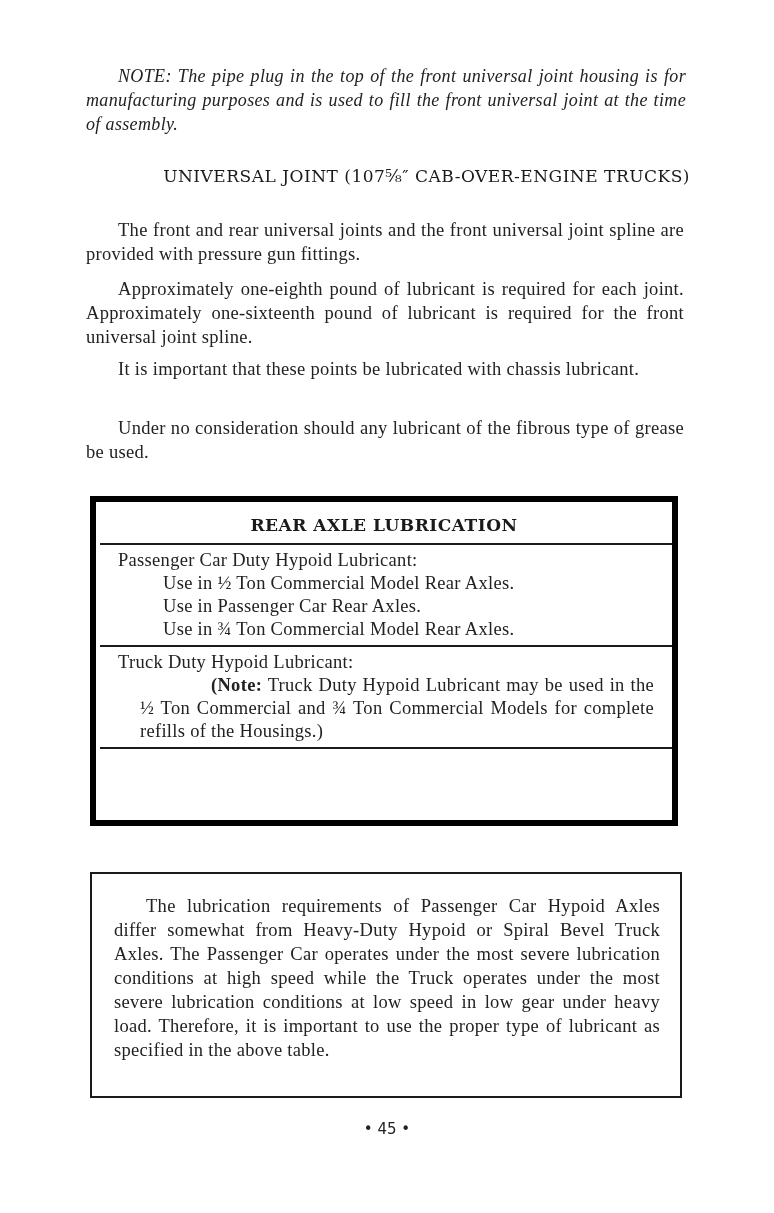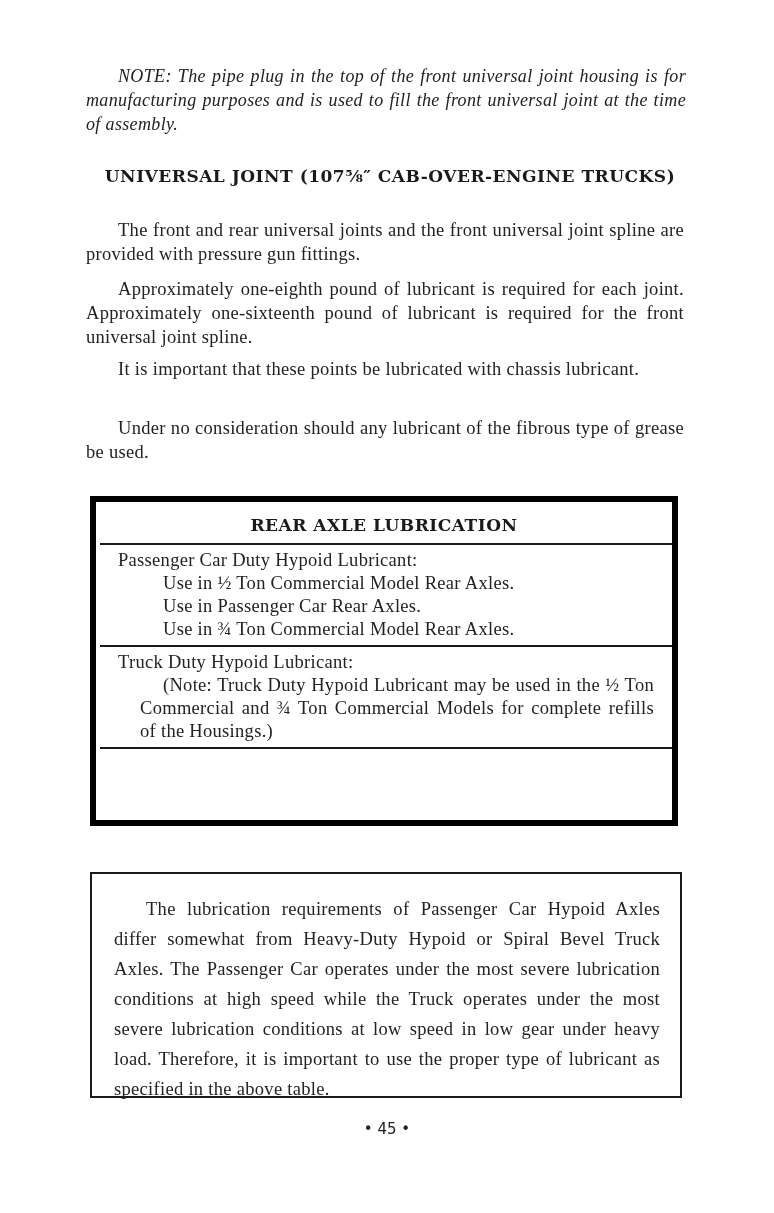--- a/index.html
+++ b/index.html
@@ -10,22 +10,22 @@
   }
   .note {
     position: absolute; left: 86px; top: 64px; width: 600px;
     font-family: "Liberation Serif", "DejaVu Serif", serif;
     font-style: italic; font-size: 18px; line-height: 24px;
     letter-spacing: 0.35px; text-align: justify; color: #222;
   }
   .note p { margin: 0; text-indent: 32px; }
   .heading {
     position: absolute; left: 90px; top: 165px; width: 600px;
-    text-align: center;
-    font-family: "DejaVu Serif", serif; font-weight: bold;
+    text-align: right;
+    font-family: "DejaVu Serif", serif; font-weight: normal;
     font-size: 17px; line-height: 22px; letter-spacing: 0.5px; color: #1a1a1a;
   }
   .body-text {
     position: absolute; left: 86px; width: 598px;
     font-family: "Liberation Serif", "DejaVu Serif", serif;
     font-size: 18.5px; line-height: 24px; letter-spacing: 0.3px;
     text-align: justify; color: #222;
   }
   .body-text p { margin: 0; text-indent: 32px; }
   .p1 { top: 218px; }
@@ -44,31 +44,31 @@
   }
   .rule { height: 2px; background: #1a1a1a; margin: 0 0 0 4px; }
   .tsec {
     font-family: "Liberation Serif", "DejaVu Serif", serif;
     font-size: 18.5px; line-height: 23px; letter-spacing: 0.3px; color: #222;
     padding: 4px 18px 4px 22px;
   }
   .tsec .head { margin: 0; }
   .tsec .item { margin: 0 0 0 45px; }
   .tsec .note-block { margin: 0 0 0 22px; text-align: justify; text-indent: 23px; }
-  .bold-inline { font-weight: normal; }
+  .bold-inline { font-weight: bold; margin-left: 48px; }
 
   .info-box {
     position: absolute; left: 90px; top: 872px; width: 592px; height: 226px;
     border: 2px solid #1a1a1a; box-sizing: border-box;
     padding: 20px 20px 0 22px;
   }
   .info-box p {
     margin: 0; text-indent: 32px;
     font-family: "Liberation Serif", "DejaVu Serif", serif;
-    font-size: 18.5px; line-height: 30px; letter-spacing: 0.3px;
+    font-size: 18.5px; line-height: 24px; letter-spacing: 0.3px;
     text-align: justify; color: #222;
   }
   .page-num {
     position: absolute; left: 0; width: 774px; top: 1120px; text-align: center;
     font-family: "DejaVu Sans", sans-serif; font-size: 15px; color: #222;
   }
 </style>
 </head>
 <body>
 

